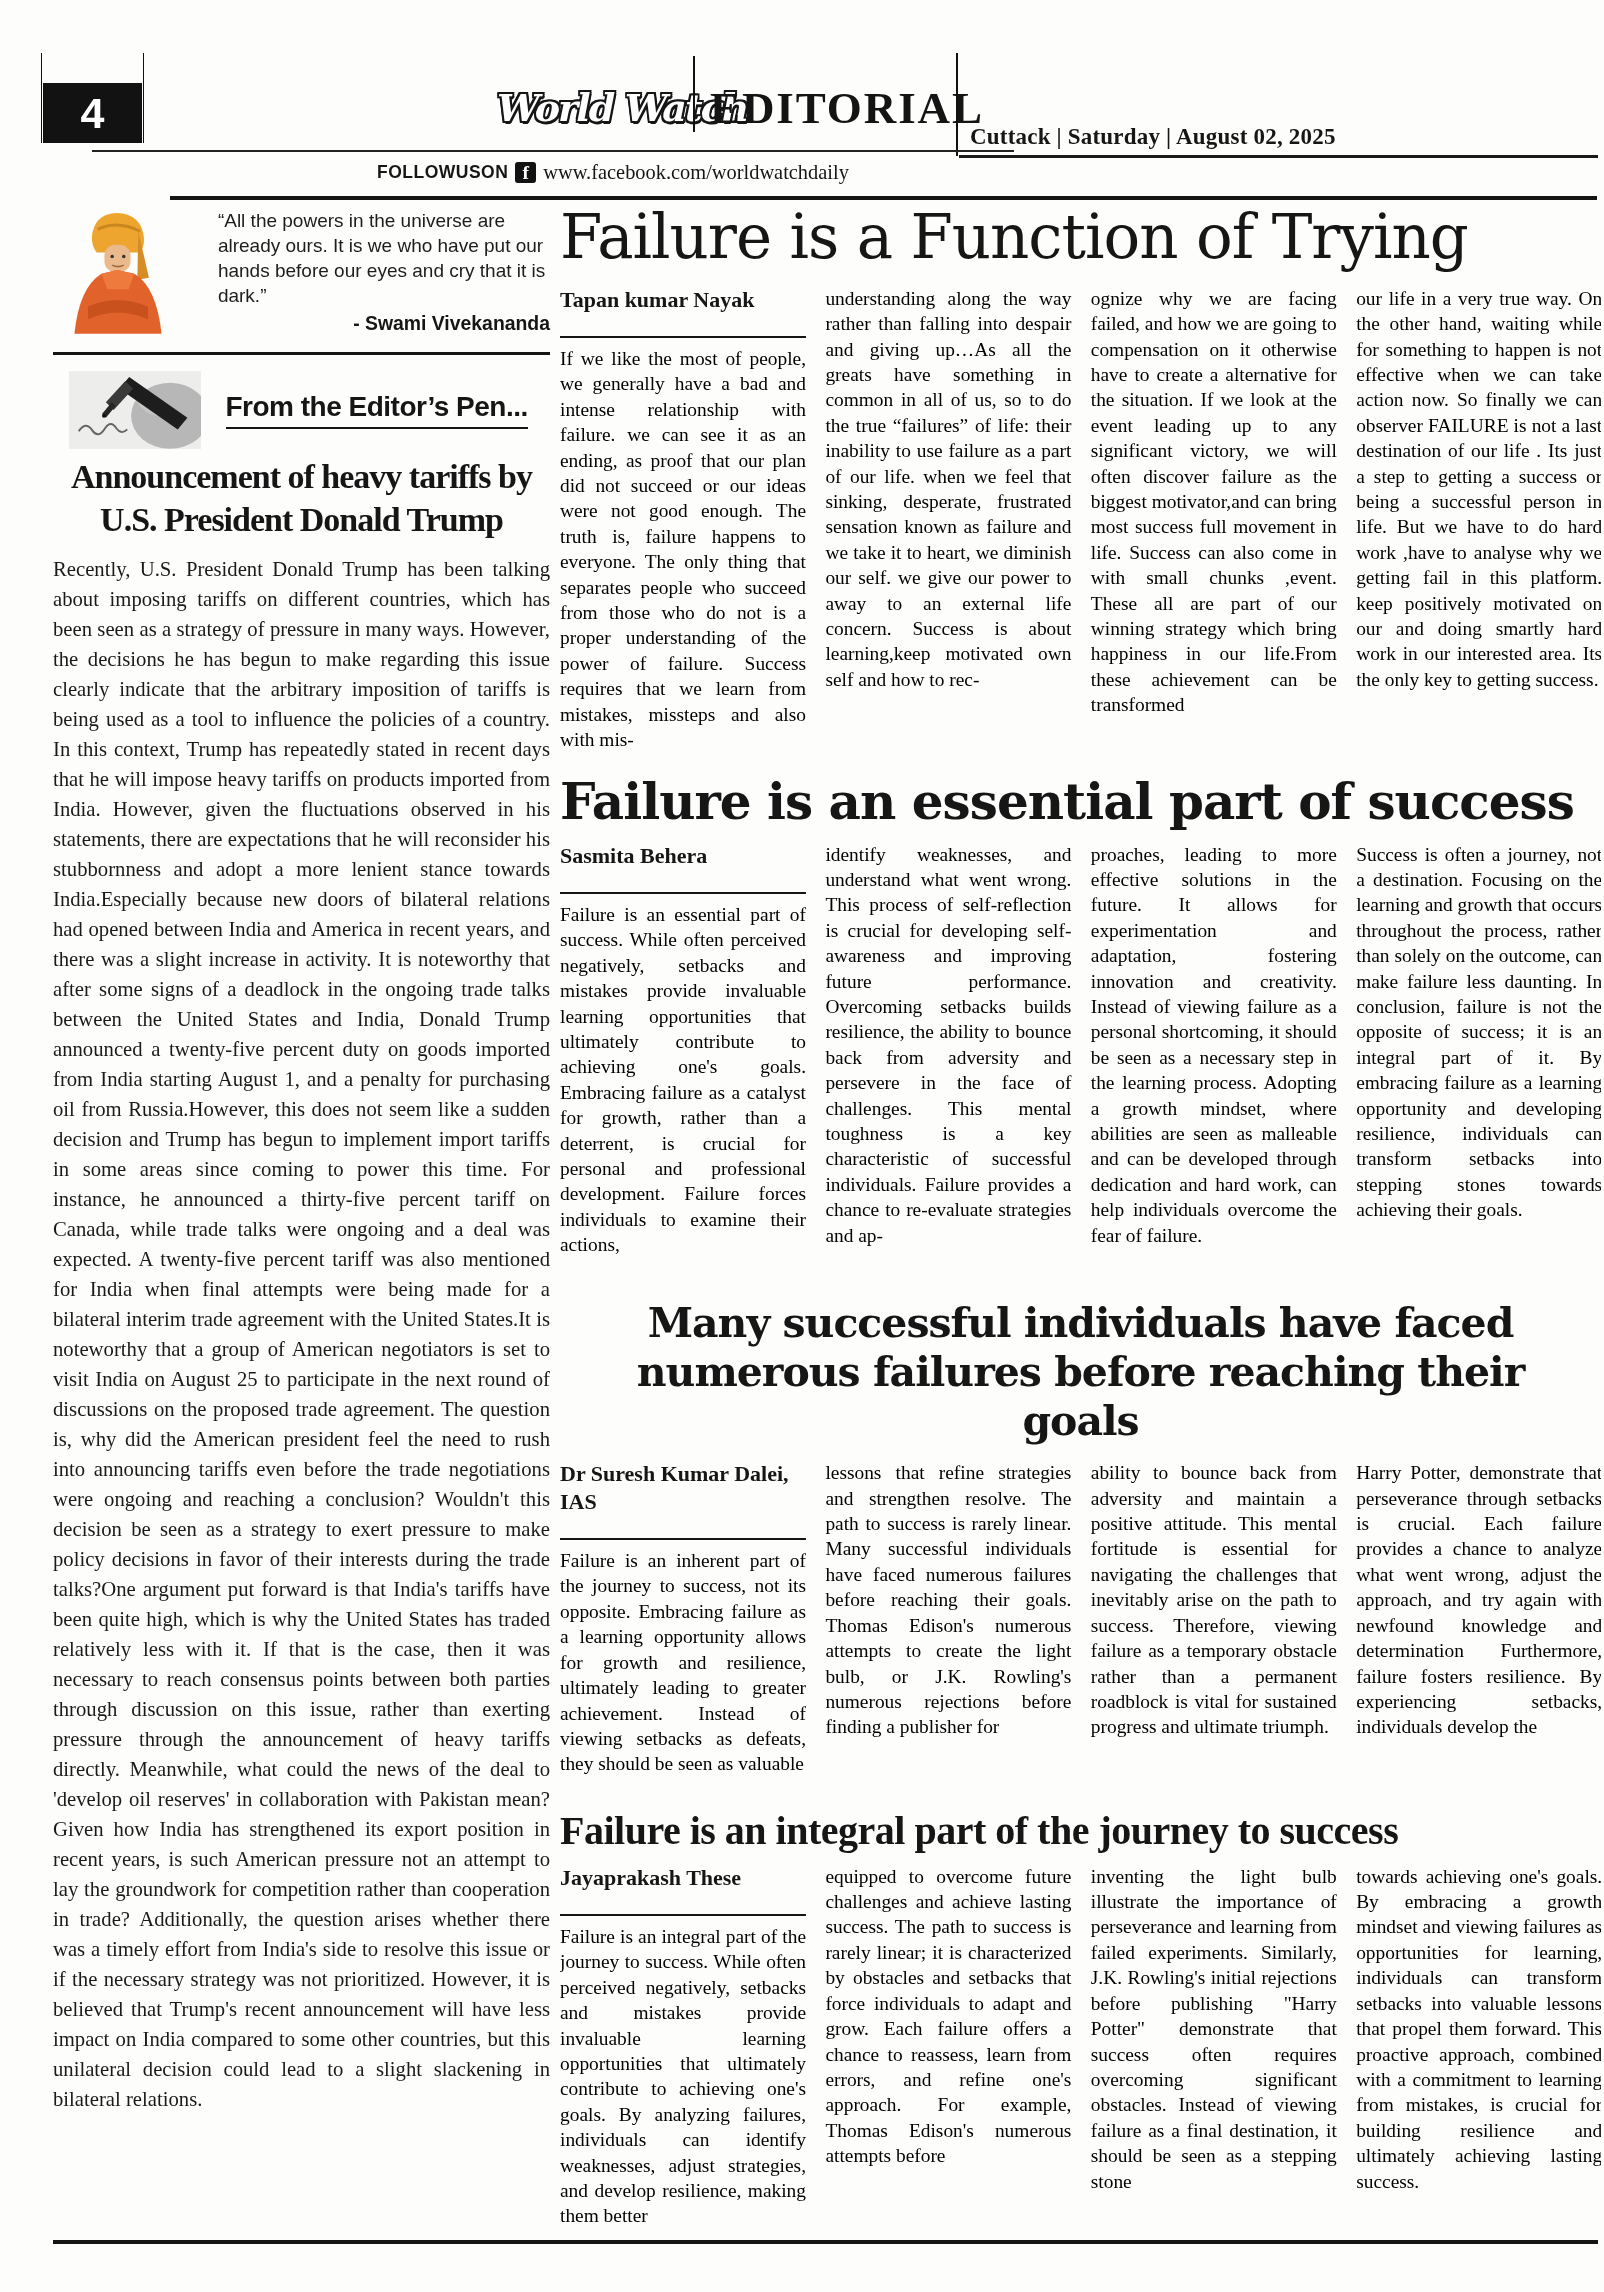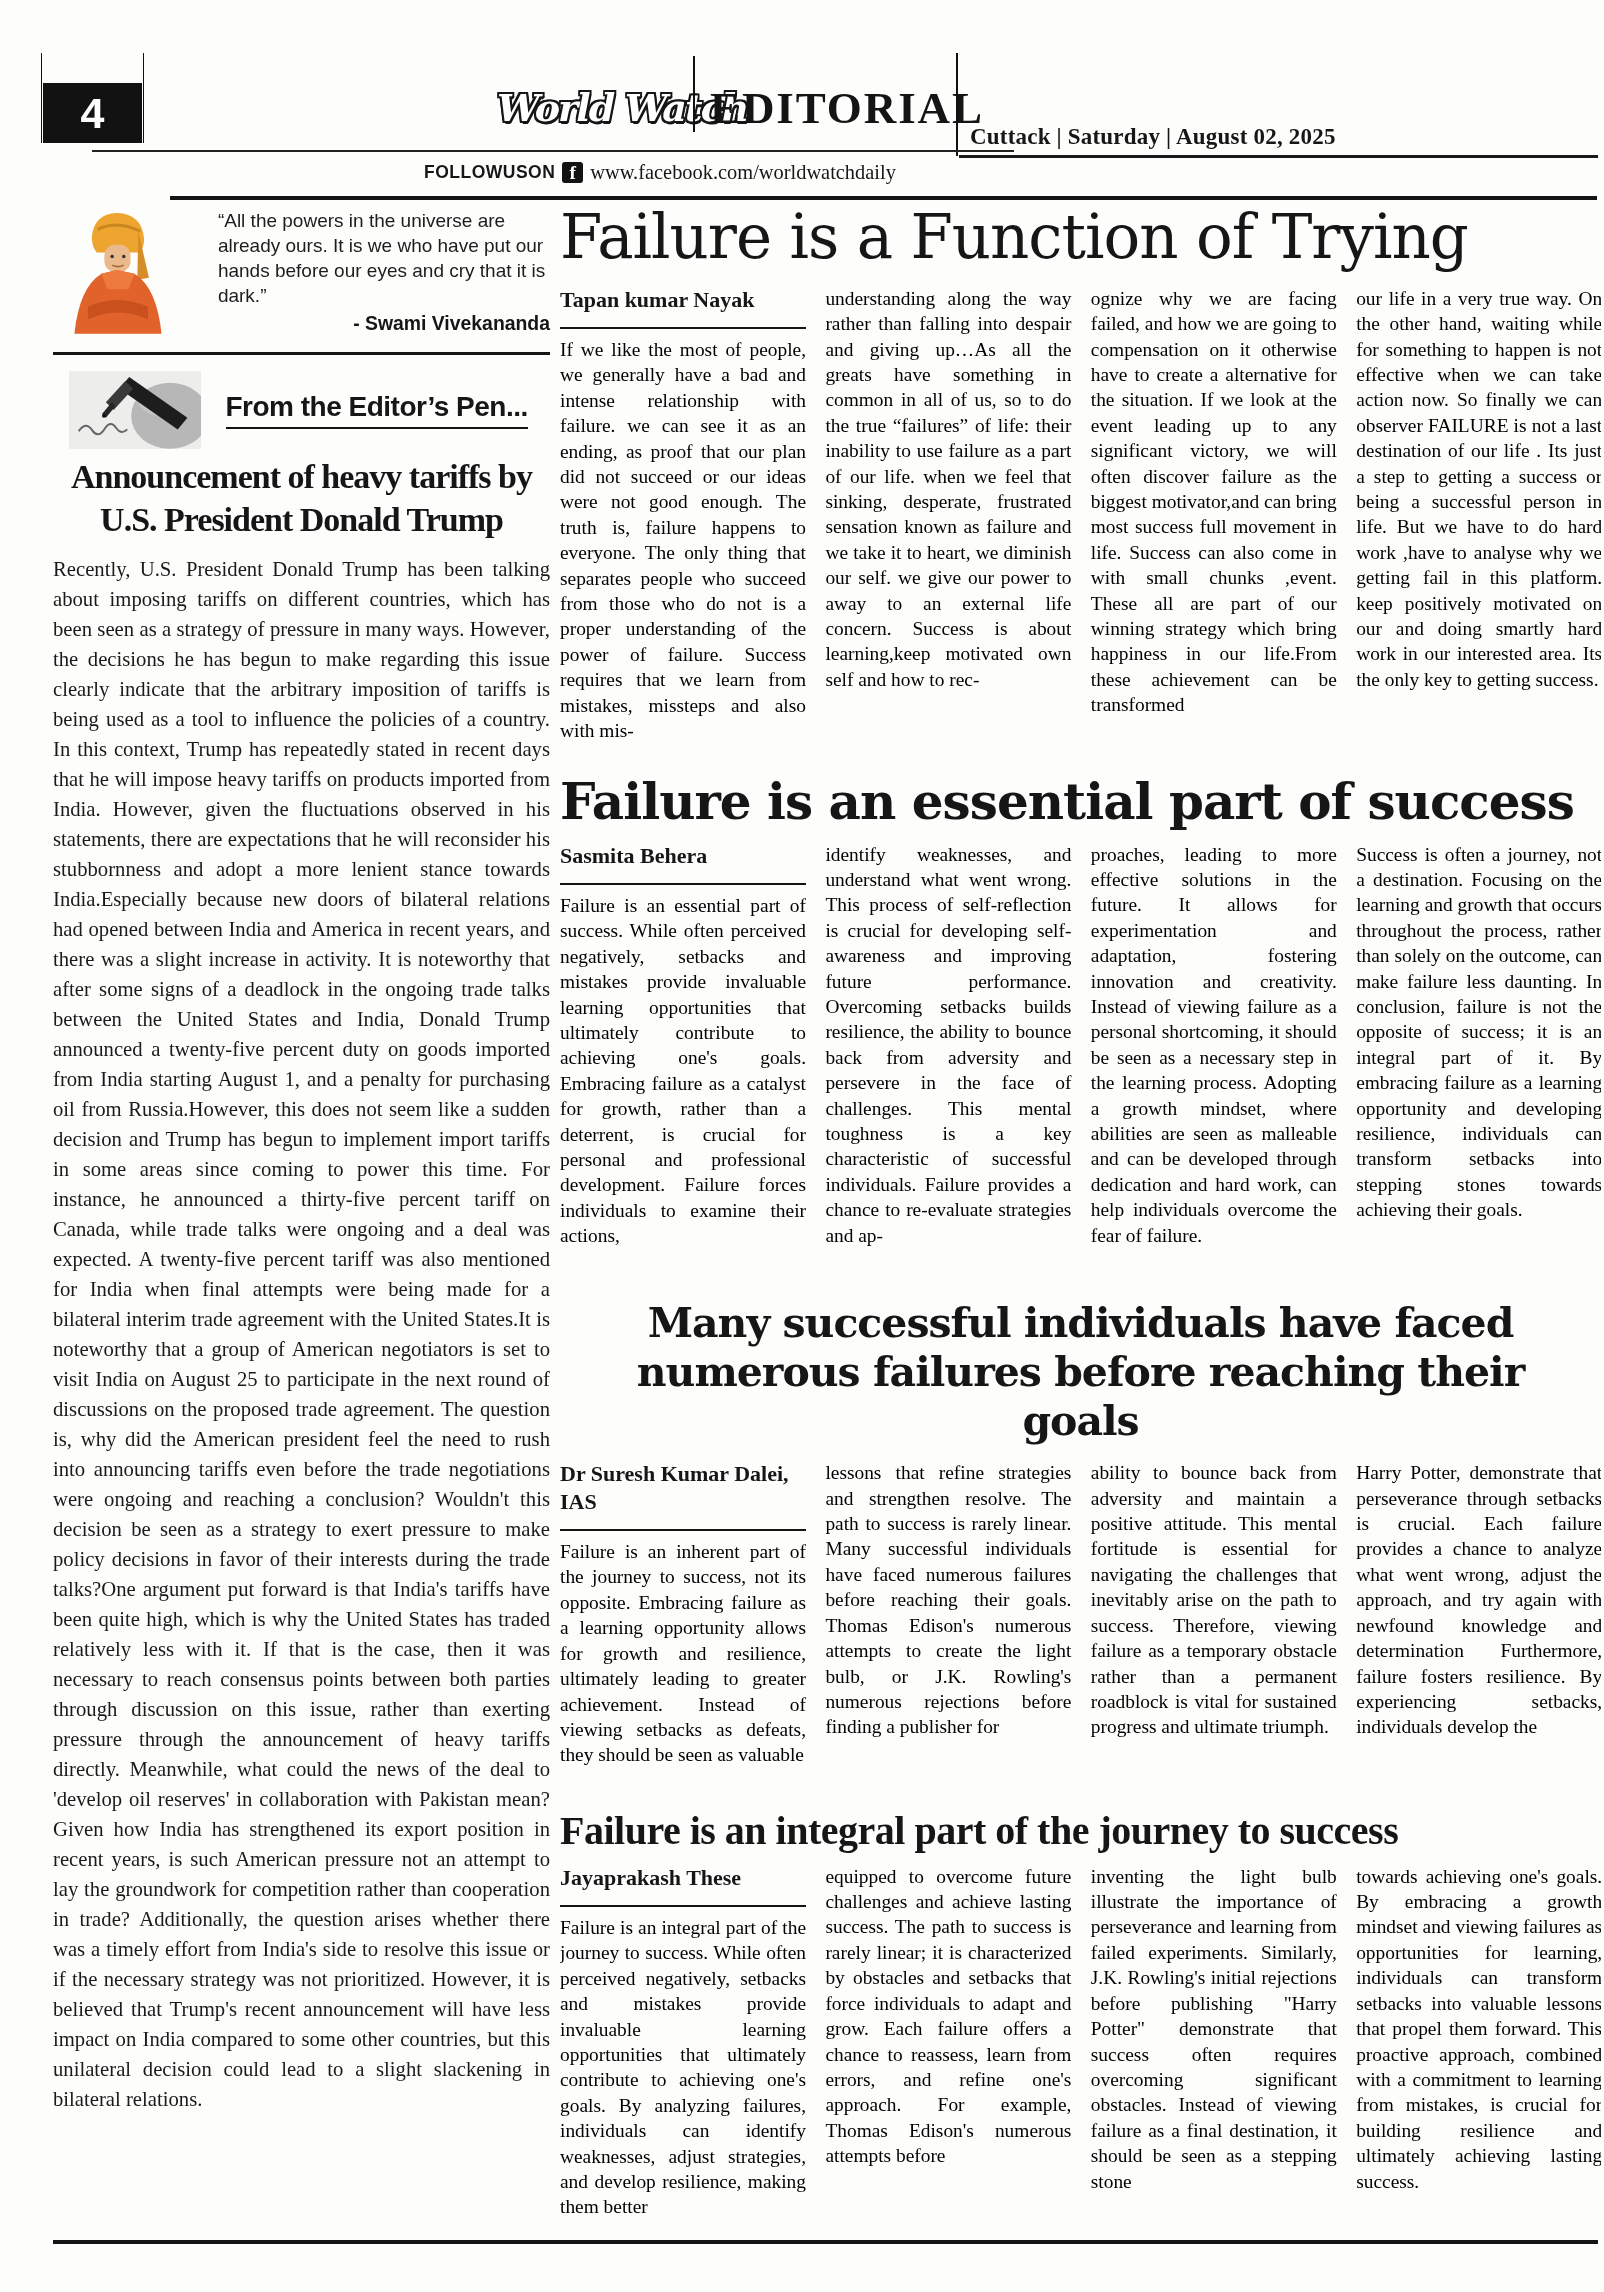--- a/index.html
+++ b/index.html
@@ -21,21 +21,21 @@
     text-shadow:-1.9px -1.9px 0 #161616, 1.9px -1.9px 0 #161616, -1.9px 1.9px 0 #161616, 1.9px 1.9px 0 #161616,
       0 -1.9px 0 #161616, 0 1.9px 0 #161616, -1.9px 0 0 #161616, 1.9px 0 0 #161616, 1px 2.9px 0 #161616; }
   .divider-a { position:absolute; left:693px; top:56px; height:76px; width:0; border-left:2.9px solid #111; }
   .divider-b { position:absolute; left:956px; top:53px; height:103px; width:0; border-left:2.9px solid #111; }
   .section-title { position:absolute; left:710px; top:82px; font-family:"Liberation Serif",serif;
     font-weight:bold; font-size:45px; letter-spacing:1.9px; color:#141414; }
   .dateline { position:absolute; left:970px; top:124px; font-family:"Liberation Serif",serif;
     font-weight:bold; font-size:23px; letter-spacing:0.2px; }
   .rule-under-logo { position:absolute; left:92px; top:150px; width:922px; height:1.9px; background:#222; }
   .rule-under-date { position:absolute; left:959px; top:155px; width:639px; height:2.9px; background:#1a1a1a; }
-  .follow-row { position:absolute; left:377px; top:161px; display:flex; align-items:center; gap:6.8px;margin-left:47px; }
+  .follow-row { position:absolute; left:377px; top:161px; display:flex; align-items:center; gap:6.8px; }
   .follow-label { font-family:"Liberation Sans",sans-serif; font-weight:bold; font-size:17.5px; letter-spacing:0.5px; }
   .fb-icon { width:21.3px; height:21.3px; background:#121212; border-radius:2.9px; color:#fff;
     font-family:"Liberation Serif",serif; font-weight:bold; font-size:19.4px; line-height:21.3px;
     text-align:center; display:inline-block; }
   .follow-url { font-family:"Liberation Serif",serif; font-size:20.4px; }
   .rule-follow { position:absolute; left:170px; top:196px; width:1427px; height:3.9px; background:#151515; }
   .bottom-rule { position:absolute; left:53px; top:2240px; width:1545px; height:3.9px; background:#151515; }
 
   
   .main { position:absolute; left:53px; top:206px; width:1548px; display:flex; gap:10px; }
@@ -68,21 +68,21 @@
     letter-spacing:-1px; margin:7.8px 0 13.6px 0; white-space:nowrap; }
   .h3 { font-family:"DejaVu Serif",serif; font-weight:bold; font-size:41px; line-height:1.2;
     letter-spacing:-1px; text-align:center; max-width:961px; margin:15.5px auto 13.6px auto; }
   .h4 { font-family:"Liberation Serif",serif; font-weight:bold; font-size:40px; line-height:1.05;
     letter-spacing:-0.5px; margin:7.8px 0 11.6px 0; white-space:nowrap; }
   .article { display:flex; gap:19.4px; overflow:hidden; }
   .a1 { height:482px; } .a2 { height:442px; } .a3 { height:342px; } .a4 { height:409px; }
   .col { width:246px; flex:none; }
   .coltext { font-size:19.4px; line-height:25.4px; text-align:justify; color:#000000; }
   .byline { font-family:"Liberation Serif",serif; font-weight:bold; font-size:22px; line-height:1.25;
-    border-bottom:2.9px solid #151515; padding-bottom:14px; margin-bottom:7.8px; }
+    border-bottom:2.9px solid #151515; padding-bottom:23px; margin-bottom:7.8px; }
 </style>
 </head>
 <body>
 
 <div class="page">
 
   <div class="pagenum-frame"></div>
   <div class="pagenum-box">4</div>
   <div class="masthead">World Watch</div>
   <div class="divider-a"></div>

